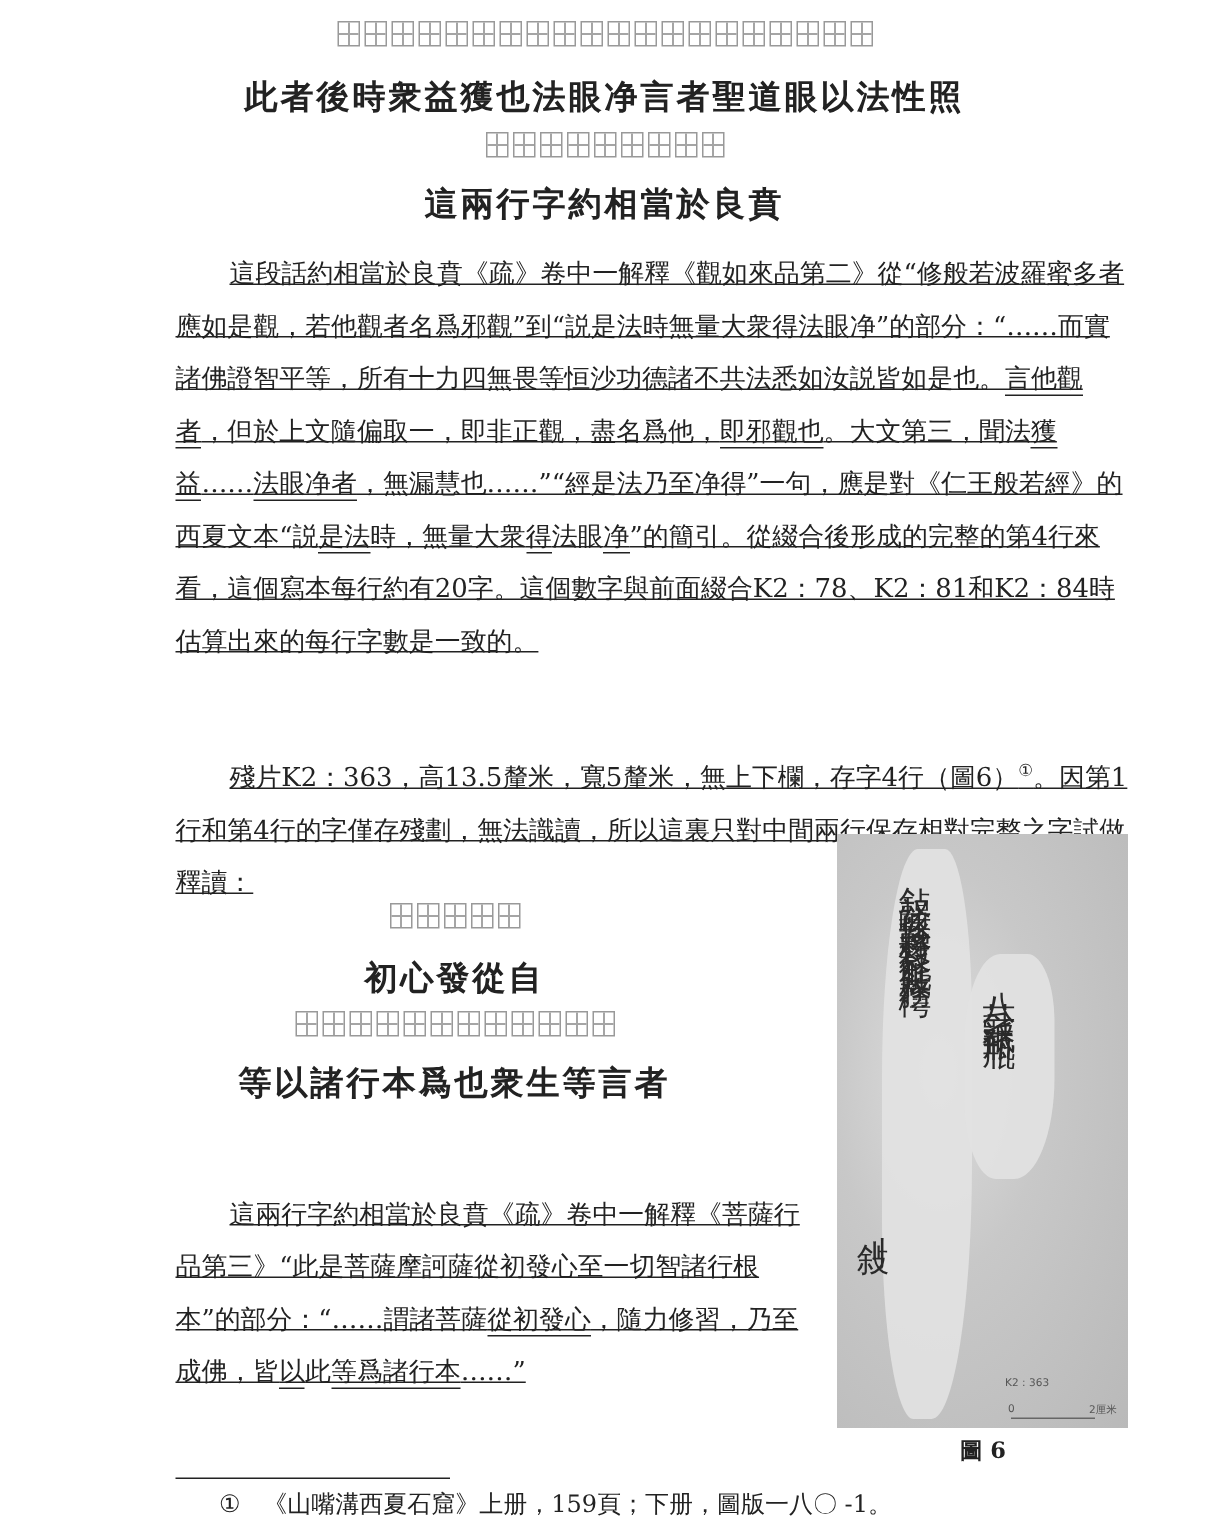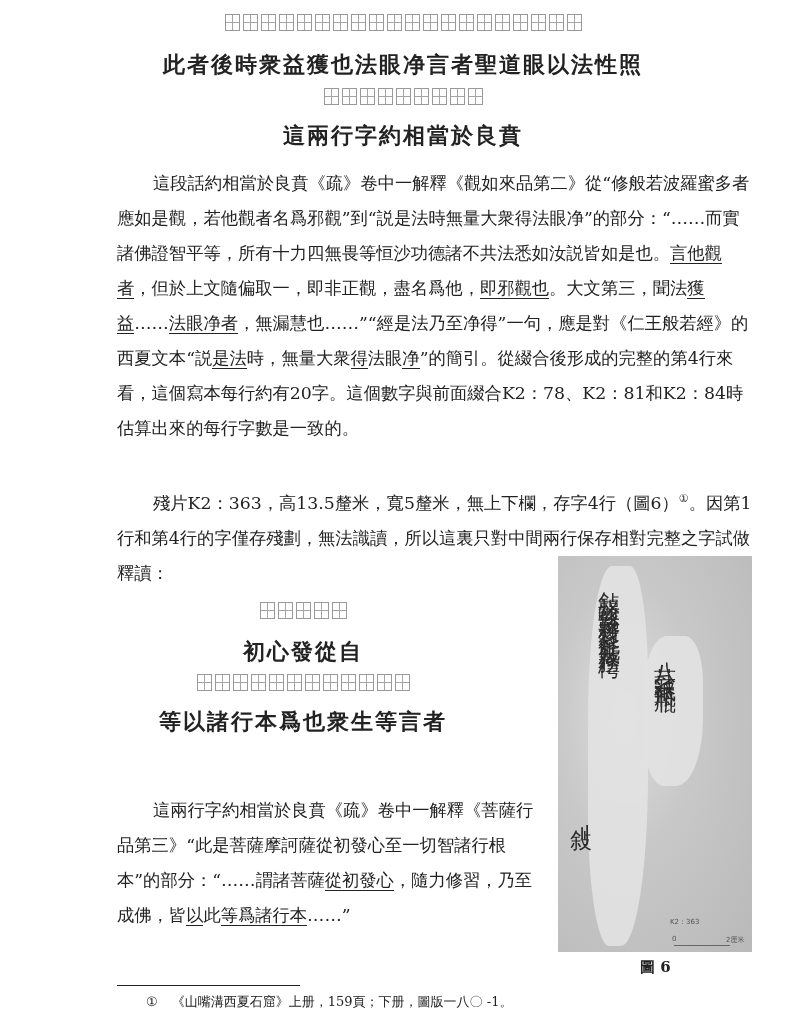--- a/index.html
+++ b/index.html
@@ -6,32 +6,32 @@
   body { width:806px; height:1026px; position:relative; overflow:hidden;
          font-family:"DejaVu Serif","Liberation Serif",serif; color:#222; }
   .tline { position:absolute; left:0; width:806px; text-align:center; font-size:17px; letter-spacing:2px; }
   .tangut { color:#555; display:flex; justify-content:center; gap:3px; }
   .tangut .g { display:inline-block; width:15px; height:17px; border:1px solid #777; box-sizing:border-box;
                background:
                  linear-gradient(90deg, transparent 45%, #888 45%, #888 55%, transparent 55%),
                  linear-gradient(0deg, transparent 45%, #888 45%, #888 55%, transparent 55%); opacity:.75; }
   .bold { font-weight:bold; font-family:"DejaVu Sans","Liberation Sans",sans-serif; font-size:22px; }
   .para { position:absolute; left:117px; width:638px; font-size:17.3px; line-height:35px; }
-  .para p { margin:0; }
+  .para p { margin:0;text-decoration:underline; }
   .indent { text-indent:36px; }
   u { text-decoration:none; border-bottom:1px solid #222; }
   .photo { position:absolute; left:558px; top:556px; width:194px; height:396px;
            background: radial-gradient(ellipse at 35% 40%, #dcdcdc 0%, #c8c8c8 40%, #b9b9b9 100%); }
   .frag { position:absolute; background:#e2e2e2; border-radius:40% 30% 45% 35%; opacity:.9; }
   .col { position:absolute; writing-mode:vertical-rl; color:#2a2a2a; font-size:22px; letter-spacing:6px;
          font-family:"DejaVu Sans",sans-serif; }
   .photo-label { position:absolute; font-size:7px; color:#555; font-family:"DejaVu Sans",sans-serif; }
   .caption { position:absolute; left:640px; top:958px; font-size:15px;font-weight:bold; }
   .fnrule { position:absolute; left:117px; top:985px; width:183px; height:1px; background:#222; }
-  .footnote { position:absolute; left:146px; top:993px; font-size:13px; }
+  .footnote { position:absolute; left:146px; top:993px; font-size:16px; }
 </style>
 </head>
 <body>
 
 <div class="tline tangut" style="top:14px;" id="tg1">
     <span class="g"></span>
     <span class="g"></span>
     <span class="g"></span>
     <span class="g"></span>
     <span class="g"></span>
@@ -62,21 +62,21 @@
     <span class="g"></span>
     <span class="g"></span>
     <span class="g"></span>
   </div>
 <div class="tline bold" style="top:121px;">這兩行字約相當於良賁</div>
 
 <div class="para" style="top:166px;">
   <p class="indent" id="p1"><span>這段話約相當於良賁《疏》卷中一解釋《觀如來品第二》從“修般若波羅蜜多者應如是觀，若他觀者名爲邪觀”到“説是法時無量大衆得法眼净”的部分：“……而實諸佛證智平等，所有十力四無畏等恒沙功德諸不共法悉如汝説皆如是也。</span><u>言他觀者</u><span>，但於上文隨偏取一，即非正觀，盡名爲他，</span><u>即邪觀也</u><span>。大文第三，聞法</span><u>獲益</u><span>……</span><u>法眼净者</u><span>，無漏慧也……”“經是法乃至净得”一句，應是對《仁王般若經》的西夏文本“説</span><u>是法</u><span>時，無量大衆</span><u>得</u><span>法眼</span><u>净</u><span>”的簡引。從綴合後形成的完整的第4行來看，這個寫本每行約有20字。這個數字與前面綴合K2：78、K2：81和K2：84時估算出來的每行字數是一致的。</span></p>
 </div>
 
-<div class="para" style="top:481px;">
+<div class="para" style="top:496px;">
   <p class="indent"><span>殘片K2：363，高13.5釐米，寬5釐米，無上下欄，存字4行（圖6）</span><sup style="font-size:11px;">①</sup><span>。因第1行和第4行的字僅存殘劃，無法識讀，所以這裏只對中間兩行保存相對完整之字試做釋讀：</span></p>
 </div>
 
 <div class="tline tangut" style="top:602px; left:-100px;" id="tg3">
     <span class="g"></span>
     <span class="g"></span>
     <span class="g"></span>
     <span class="g"></span>
     <span class="g"></span>
   </div>

